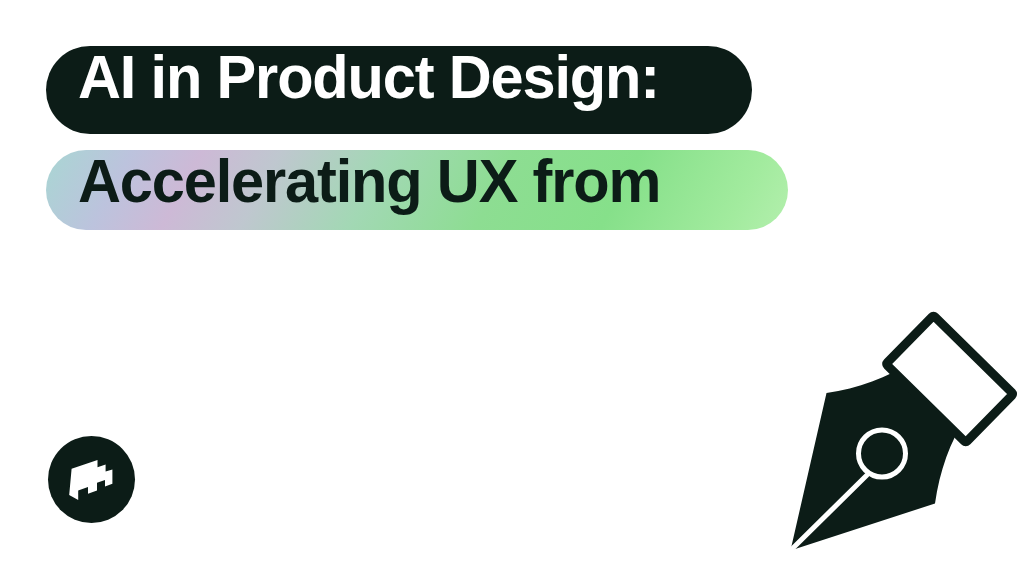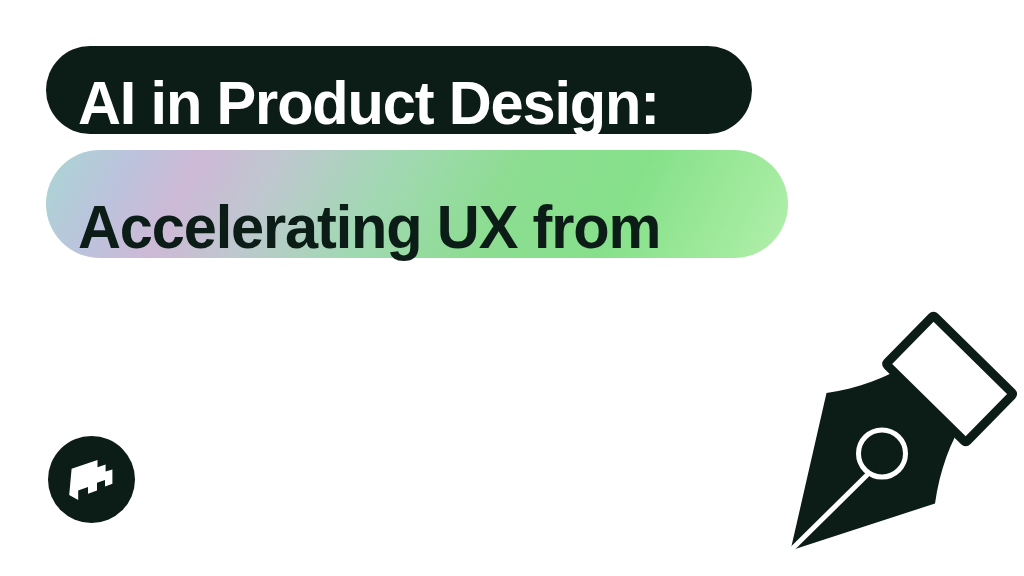--- a/index.html
+++ b/index.html
@@ -18,21 +18,21 @@
     width: 1024px;
     height: 576px;
     background: #ffffff;
     overflow: hidden;
   }
 
   
   .pill {
     position: absolute;
     display: flex;
-    align-items: flex-end;
+    align-items: flex-start;
     box-sizing: border-box;
     border-radius: 999px;
     white-space: nowrap;
   }
   .pill-text {
     font-family: "Liberation Sans", sans-serif;
     font-weight: bold;
     font-size: 62px;
     letter-spacing: -1.2px;
     line-height: 1;
@@ -49,21 +49,21 @@
     background: #0c1c17;
     padding-left: 32px;
   }
   #pill-dark .pill-text { color: #ffffff; }
 
   
   #pill-gradient {
     left: 46px;
     top: 150px;
     width: 742px;
-    height: 108px;
+    height: 80px;
     padding-left: 32px;
     background:
       linear-gradient(118deg,
         #a9d6d3 0%,
         #bcc3dd 11%,
         #cdb9d6 20%,
         #bfc7cf 30%,
         #a2d8b4 44%,
         #8ddd92 60%,
         #86e08a 76%,

